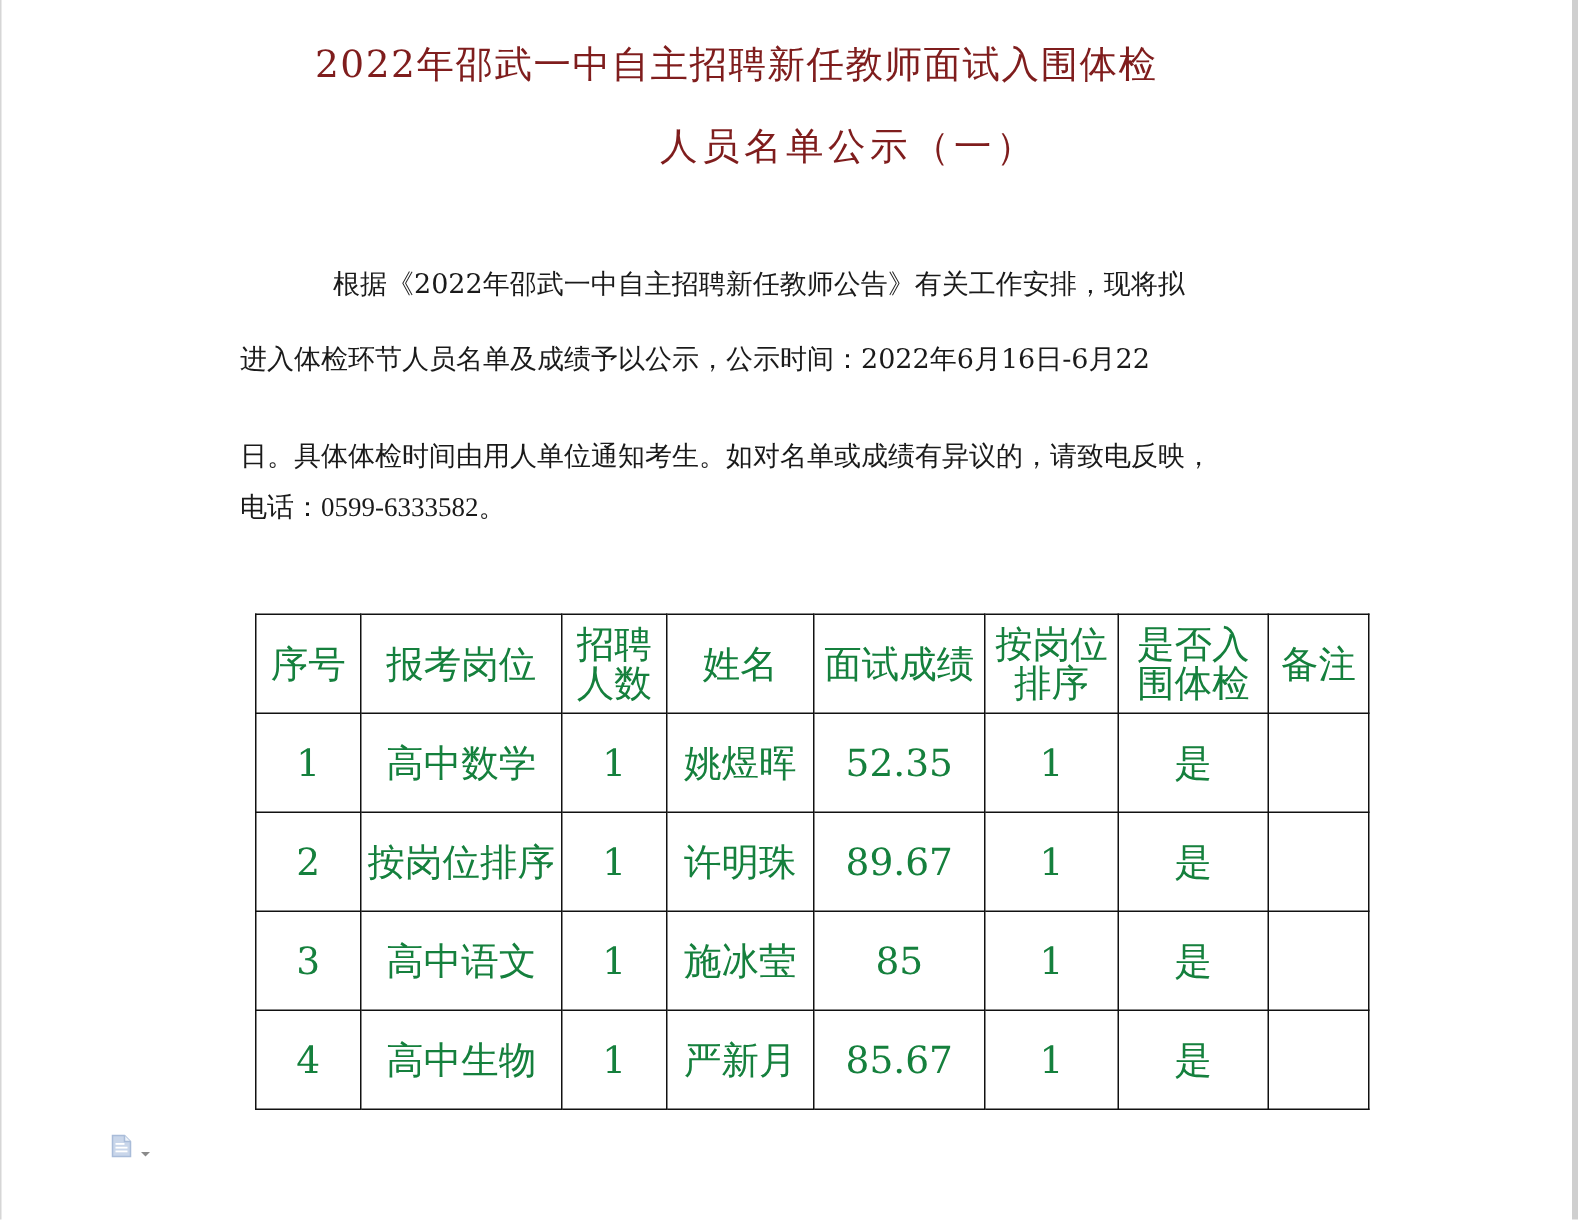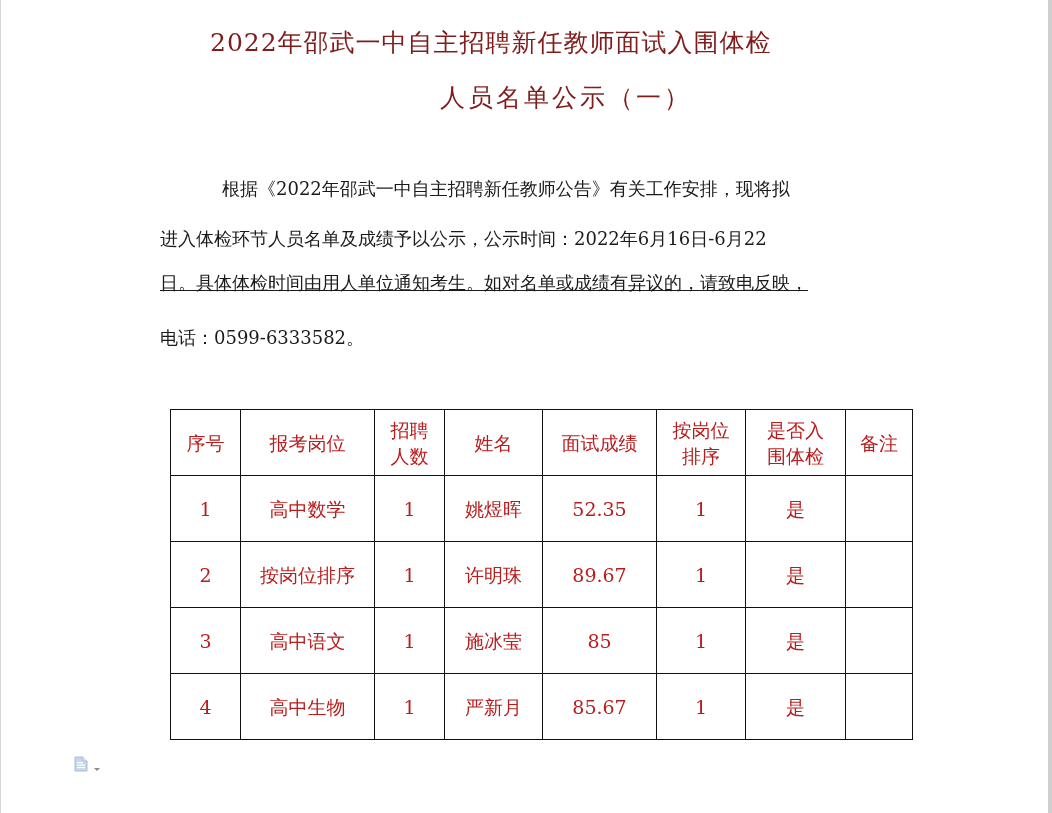--- a/index.html
+++ b/index.html
@@ -40,30 +40,30 @@
     .para-line {
       position: absolute;
       left: 160px;
       font-size: 18px;
       white-space: nowrap;
       color: #1a1a1a;
       text-align: right;
     }
     .para-line.p1 { left: 222px; top: 177px; }
     .para-line.p2 { top: 227px; }
-    .para-line.p3 { top: 271px; text-decoration: underline; }
-    .para-line.p4 { top: 326px; }
+    .para-line.p3 { top: 292px; }
+    .para-line.p4 { top: 326px; font-family: Liberation Serif, serif; }
 
     table.roster {
       position: absolute;
       left: 170px;
       top: 409px;
       border-collapse: collapse;
-      font-size: 19px;
-      color: #b91c1c;
+      font-size: 25px;
+      color: #15803d;
     }
     table.roster td {
       border: 1px solid #111;
       text-align: center;
       vertical-align: middle;
       padding: 0;
       line-height: 26px;
     }
     table.roster tr.head td { height: 65px; }
     table.roster tr.row td { height: 65px; }

